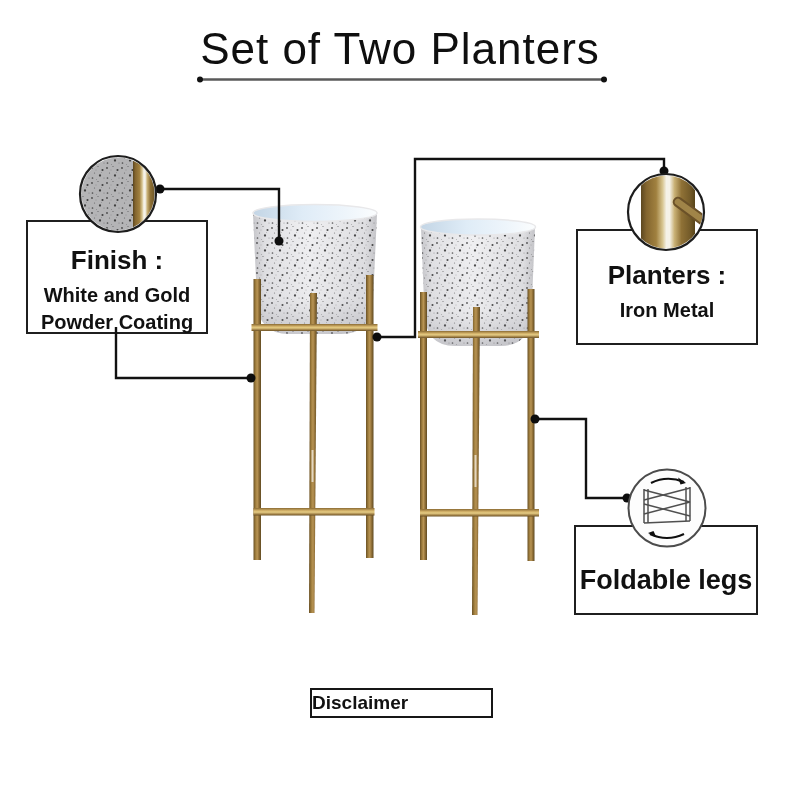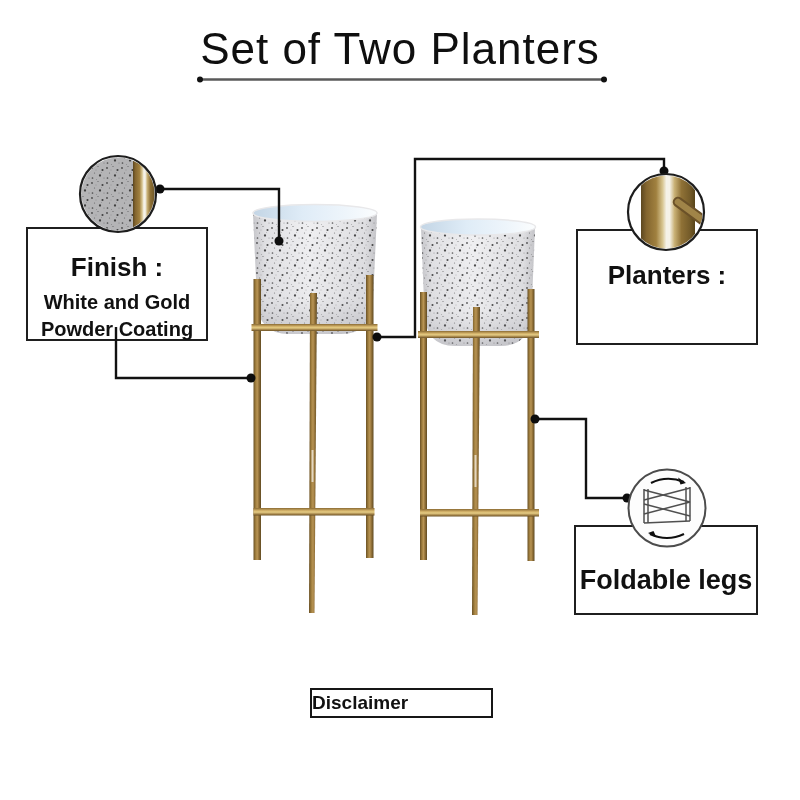--- a/index.html
+++ b/index.html
@@ -2,21 +2,21 @@
 <html style="--line: #111111; --box_border: #1f1f1f; --gold: #9c7c42; --gold_dark: #6a5126; --gold_light: #d8bd7a; --pot_base: #ececee; --pot_rim_blue: #d9e7f3; --speckle: #222222; --underline: #5a5a5a;"><head>
 <meta charset="utf-8">
 <style>
   html,body{margin:0;padding:0;background:#ffffff;}
   .canvas{position:relative;width:800px;height:752px;background:#fff;overflow:hidden;
           font-family:"Liberation Sans",sans-serif;color:#111;}
   .title{position:absolute;top:24px;left:0;width:800px;text-align:center;
          font-size:44px;font-weight:500;letter-spacing:1px;color:#0f0f0f;}
   .box{position:absolute;background:#fff;border:2px solid var(--box_border,#1f1f1f);
        box-sizing:border-box;text-align:center;}
-  .finish-box{left:26px;top:227px;width:182px;height:114px;padding-top:24px;}
+  .finish-box{left:26px;top:220px;width:182px;height:114px;padding-top:24px;}
   .material-box{left:576px;top:229px;width:182px;height:116px;padding-top:30px;}
   .foldable-box{left:574px;top:525px;width:184px;height:90px;padding-top:38px;}
   .callout-heading{font-size:26px;font-weight:bold;line-height:1.1;}
   .callout-line{font-size:20px;font-weight:bold;line-height:1.2;margin-top:3px;}
   .callout-line.first{margin-top:8px;}
   .foldable-label{font-size:27px;font-weight:bold;}
   .disclaimer-label{position:absolute;left:310px;top:688px;width:183px;height:30px;
       background:#fff;border:2px solid #161616;box-sizing:border-box;z-index:3;
       font-size:19px;font-weight:bold;line-height:26px;}
   .disclaimer-body{position:absolute;left:12px;top:717px;width:776px;height:76px;
@@ -32,20 +32,21 @@
   <div class="title">Set of Two Planters</div>
 
   <div class="box finish-box">
     <div class="callout-heading">Finish :</div>
     <div class="callout-line first">White and Gold</div>
     <div class="callout-line">Powder Coating</div>
   </div>
 
   <div class="box material-box">
     <div class="callout-heading">Planters :</div>
+    <div class="callout-line first">Iron Metal</div>
   </div>
 
   <div class="box foldable-box">
     <div class="foldable-label">Foldable legs</div>
   </div>
 
   <div class="disclaimer-label">Disclaimer</div>
 
   <svg class="overlay" width="800" height="800" viewBox="0 0 800 800">
     <defs>

